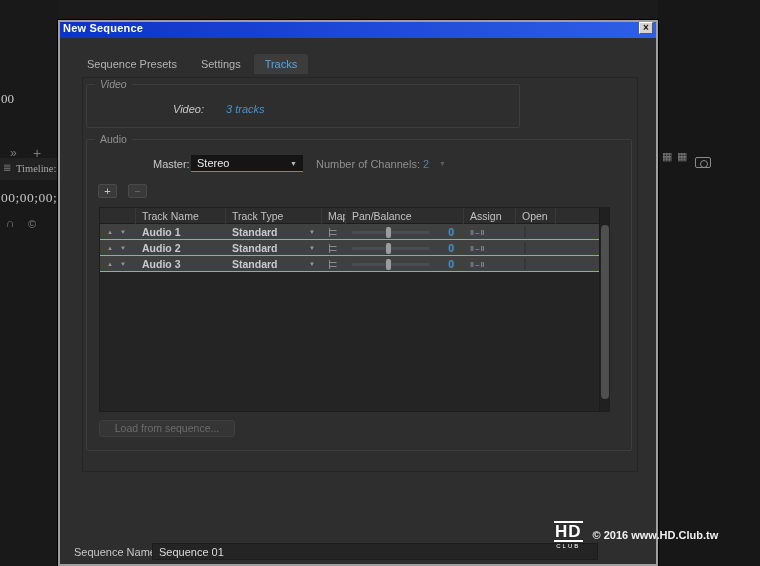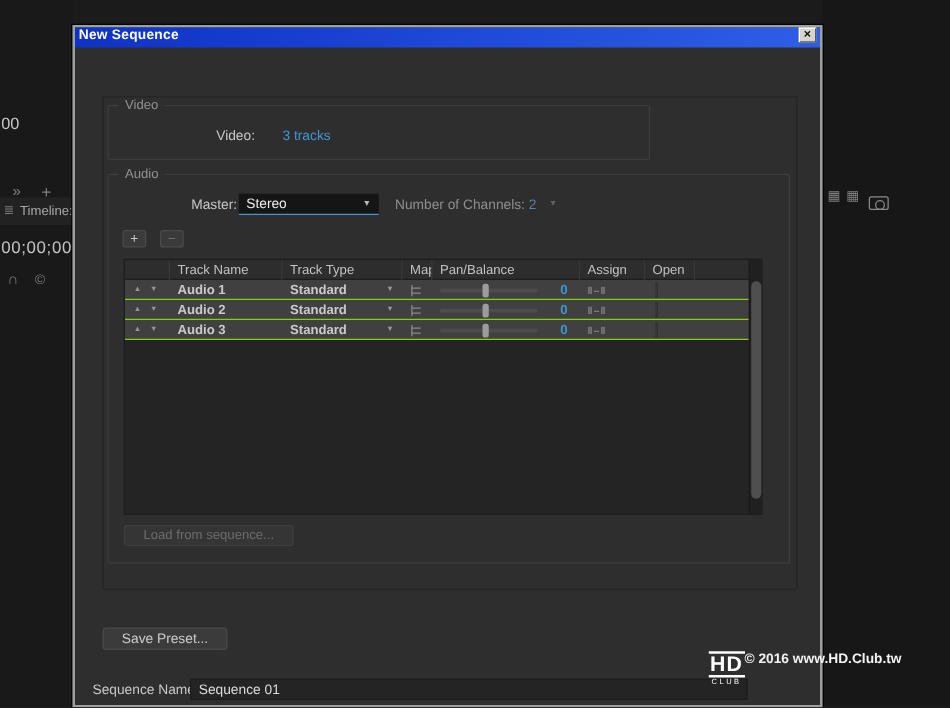--- a/index.html
+++ b/index.html
@@ -3,21 +3,21 @@
 <meta charset="utf-8">
 <style>
   * { margin:0; padding:0; box-sizing:border-box; }
   body { width:760px; height:566px; background:#161616; font-family:"Liberation Sans", sans-serif; overflow:hidden; }
   #screen { position:relative; width:760px; height:566px; background:#1b1b1b; overflow:hidden; }
 
   
   .bg-left-strip { position:absolute; left:0; top:0; width:58px; height:566px; background:#191919; }
   .bg-right-strip { position:absolute; left:658px; top:0; width:102px; height:566px; background:#171717; }
   .bg-panel-header { position:absolute; left:0; top:158px; width:58px; height:22px; background:#222; }
-  .bg-text { position:absolute; color:#b8b8b8; white-space:nowrap; }
+  .bg-text { position:absolute; color:#b8b8b8; white-space:nowrap;font-family:Liberation Serif, serif; }
   .bg-icon { position:absolute; color:#7d7d7d; white-space:nowrap; }
   .partial-tc { left:1px; top:91px; font-size:13px; color:#c9c9c9; }
   .bg-chev { left:10px; top:146px; font-size:12px; }
   .bg-plus { left:33px; top:145px; font-size:14px; }
   .tl-icon { left:3px; top:162px; font-size:10px; }
   .tl-label { left:16px; top:163px; font-size:10.5px; color:#a9a9a9; }
   .bg-timecode { left:1px; top:190px; font-size:13.5px; color:#c4c4c4; letter-spacing:0.5px; }
   .snap-ic { left:6px; top:216px; font-size:12px; }
   .mark-ic { left:28px; top:218px; font-size:11px; }
   .panel-ic-a { left:662px; top:150px; font-size:11px; }
@@ -33,21 +33,21 @@
   .dlg-content { position:absolute; left:0; top:16px; right:0; bottom:0; }
 
   .tabs { position:absolute; left:16px; top:16px; display:flex; gap:2px; }
   .tab { padding:4px 11px; font-size:11px; color:#b4b4b4; border-radius:3px 3px 0 0; }
   .tab.active { background:#3c3c3c; color:#57a6e3; }
 
   .content-panel { position:absolute; left:22px; top:39px; width:556px; height:395px; border:1px solid #252525; }
 
   .group { position:absolute; border:1px solid #3d3d3d; border-radius:2px; }
   .group-label { position:absolute; top:-7px; left:8px; background:#2e2e2e; padding:0 5px; font-size:10.5px; color:#919191; }
-  .video-group { left:26px; top:46px; width:434px; height:44px; }
+  .video-group { left:26px; top:46px; width:434px; height:44px;font-style:italic; }
   .audio-group { left:26px; top:101px; width:546px; height:312px; }
   .f-label { font-size:11px; color:#c8c8c8; position:absolute; }
   .f-value { font-size:11px; color:#3f96d2; position:absolute; }
 
   .master-label { left:66px; top:18px; }
   .dd { position:absolute; height:17px; background:#151515; display:flex; align-items:center; justify-content:space-between; padding:0 6px; border-bottom:1px solid #3f96d2; }
   .master-dd { left:104px; top:15px; width:112px; }
   .dd .dd-txt { font-size:11px; color:#ececec; }
   .dd .dd-arrow { font-size:7px; color:#b8b8b8; margin-left:8px; }
   .channels-label { left:229px; top:18px; color:#8f8f8f; }
@@ -82,21 +82,21 @@
   .vthumb { position:absolute; left:1px; top:17px; width:8px; height:174px; background:#4f4f4f; border-radius:4px; }
 
   .load-btn { position:absolute; left:12px; top:280px; width:136px; height:17px; background:#353535; border:1px solid #3e3e3e; border-radius:3px; color:#6c6c6c; font-size:10.5px; text-align:center; line-height:15px; }
 
   .save-btn { position:absolute; left:22px; top:464px; width:100px; height:18px; background:#3b3b3b; border:1px solid #4a4a4a; border-radius:3px; color:#cdcdcd; font-size:11px; text-align:center; line-height:16px; }
 
   .seq-label { position:absolute; left:14px; top:508px; font-size:11px; color:#c8c8c8; }
   .seq-input { position:absolute; left:92px; top:505px; width:446px; height:17px; background:#242424; border:1px solid #1c1c1c; color:#dcdcdc; font-size:11px; font-family:"Liberation Sans", sans-serif; padding:0 6px; }
 
   
-  .watermark { position:absolute; left:554px; top:521px; display:flex; align-items:flex-start; z-index:10;margin-left:13px; }
+  .watermark { position:absolute; left:554px; top:521px; display:flex; align-items:center; gap:10px; z-index:10; }
   .hd-logo { display:flex; flex-direction:column; align-items:center; line-height:1; }
   .hd-main { color:#fff; font-weight:bold; font-size:17px; letter-spacing:1px; border-top:2px solid #fff; border-bottom:2px solid #fff; padding:0 1px; }
   .hd-sub { color:#fff; font-size:6px; letter-spacing:2px; margin-top:1px; }
   .wm-text { color:#f2f2f2; font-size:11px; font-weight:bold; white-space:nowrap; }
 
   svg.map-ic { display:block; }
 </style>
 </head>
 <body>
 
@@ -120,20 +120,25 @@
 
   <div class="dialog">
 
     <div class="titlebar">
       <span class="ttl">New Sequence</span>
       <span class="close-btn">×</span>
     </div>
 
     <div class="dlg-content">
 
+      <div class="tabs">
+        <div class="tab">Sequence Presets</div>
+        <div class="tab">Settings</div>
+        <div class="tab active">Tracks</div>
+      </div>
 
       <div class="content-panel"></div>
 
       <div class="group video-group">
         <span class="group-label">Video</span>
         <span class="f-label" style="left:86px; top:18px;">Video:</span>
         <span class="f-value" style="left:123px; top:18px;margin-left:16px;">3 tracks</span>
       </div>
 
       <div class="group audio-group">
@@ -239,21 +244,20 @@
           </div>
 
           <div class="vscroll">
             <div class="vthumb"></div>
           </div>
         </div>
 
         <div class="load-btn">Load from sequence...</div>
       </div>
 
-      <div class="save-btn">Save Preset...</div>
 
       <span class="seq-label">Sequence Name:</span>
       <input class="seq-input" type="text" value="Sequence 01" style="">
 
     </div>
   </div>
 
   <div class="watermark">
     <div class="hd-logo">
       <span class="hd-main">HD</span>

